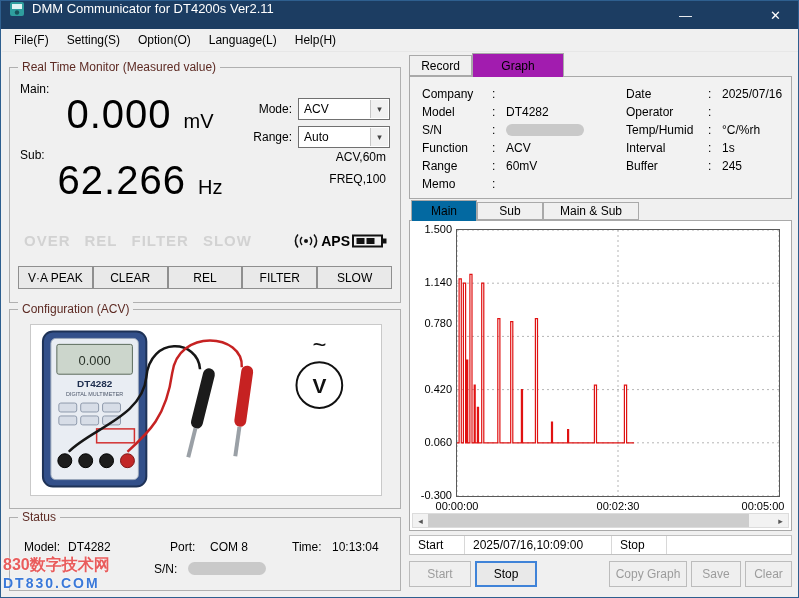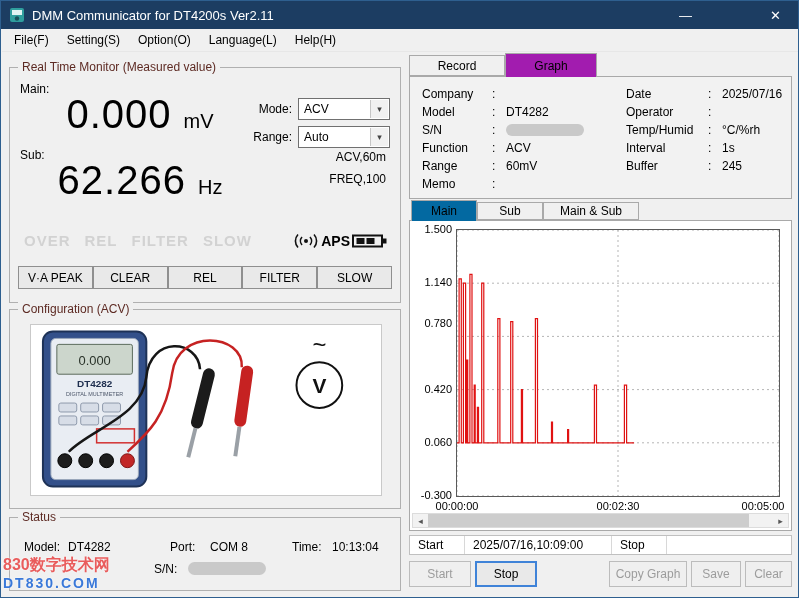--- a/index.html
+++ b/index.html
@@ -1,21 +1,21 @@
 <!DOCTYPE html>
 <html><head>
 <meta charset="utf-8">
 <style>
   *{box-sizing:border-box;margin:0;padding:0}
   html,body{width:799px;height:598px}
   body{font-family:"Liberation Sans","DejaVu Sans",sans-serif;font-size:12px;color:#000;background:#fff;overflow:hidden}
   .window{position:relative;width:799px;height:598px;background:#f0f0f0;border:1px solid #2e5f8f;overflow:hidden}
 
   
-  .titlebar{position:absolute;left:0;top:0;width:100%;height:28px;background:#1c3d62;color:#fff;display:flex;align-items:center}
+  .titlebar{position:absolute;left:0;top:0;width:100%;height:28px;background:#1c3d62;color:#fff;display:flex;align-items:flex-start}
   .app-icon{margin:0 7px 0 8px;width:16px;height:16px;display:inline-block;line-height:0}
   .title-text{font-size:13px}
   .win-controls{margin-left:auto;display:flex;height:100%}
   .win-btn{width:45px;height:100%;display:flex;align-items:center;justify-content:center;font-size:13px;color:#fff;cursor:pointer}
 
   
   .menubar{position:absolute;left:1px;top:28px;width:797px;height:23px;background:#f0f0f0;display:flex;align-items:center;padding-left:3px;border-bottom:1px solid #e7e7e7}
   .menu-item{padding:3px 9px;cursor:default}
 
   
@@ -50,21 +50,21 @@
 
   
   #group-status{left:8px;top:516px;width:392px;height:74px}
   .st{position:absolute;white-space:nowrap}
   .pill{background:#c9c9c9;border-radius:7px;filter:blur(0.7px)}
   #st-sn-pill{position:absolute;left:178px;top:44px;width:78px;height:13px}
 
   
   .main-tabs{position:absolute;left:408px;top:52px;height:24px;display:flex;z-index:3}
   .tab{border:1px solid #a9a9a9;background:#f0f0f0;display:flex;align-items:center;justify-content:center;cursor:pointer}
-  .tab.inactive{margin-top:2px;height:21px;width:96px}
+  .tab.inactive{margin-top:2px;height:21px;width:63px}
   .tab.active{height:24px;width:92px;background:#a21caf;border-bottom:none}
 
   .info-panel{position:absolute;left:408px;top:75px;width:383px;height:123px;border:1px solid #a9a9a9;background:#f2f2f2}
   .info-col{position:absolute;top:8px}
   .info-col.left{left:12px}
   .info-col.right{left:216px}
   .info-row{height:18px;display:flex;align-items:center}
   .info-col.left .ilabel{width:70px}
   .info-col.right .ilabel{width:82px}
   .icolon{width:8px}

